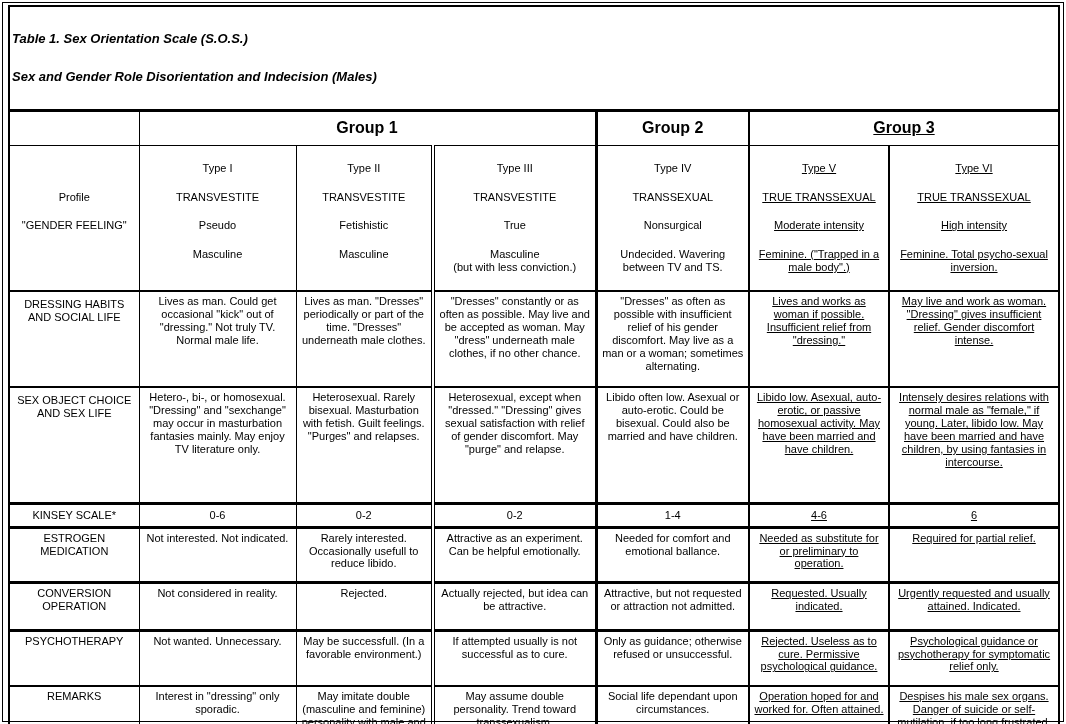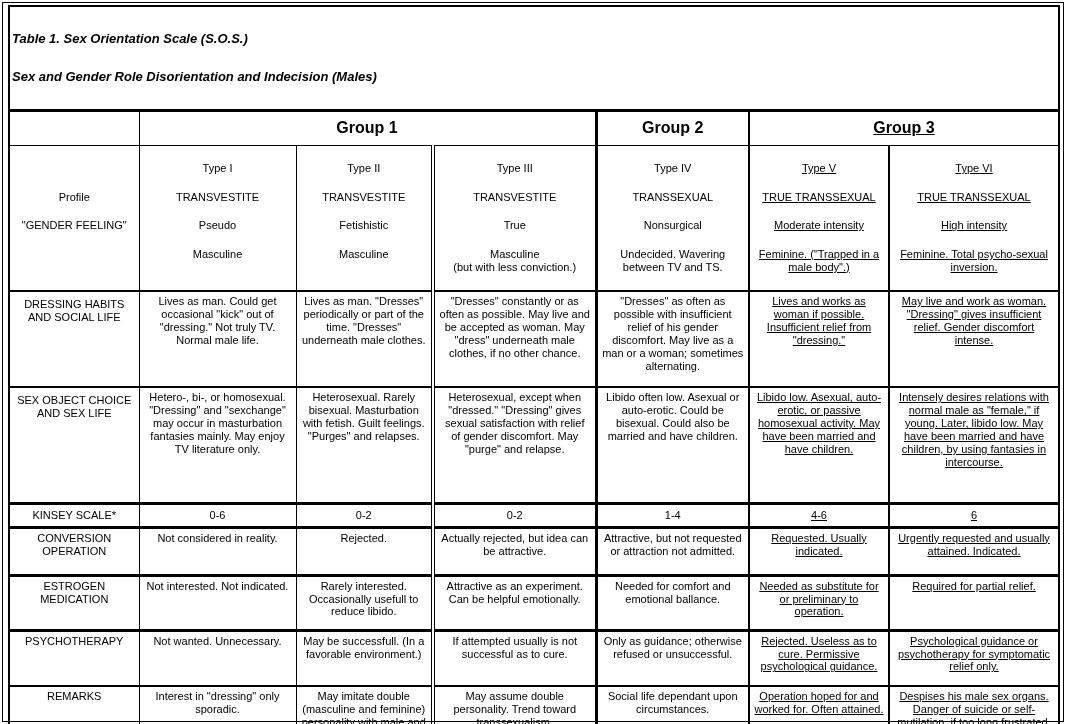--- a/index.html
+++ b/index.html
@@ -165,40 +165,40 @@
     <tr class="kinsey-row b-thick" style="height:24px">
       <td>KINSEY SCALE*</td>
       <td>0-6</td>
       <td>0-2</td>
       <td class="c-dbl">0-2</td>
       <td class="c-g2">1-4</td>
       <td class="c-med">4-6</td>
       <td class="c-med">6</td>
     </tr>
 
+    <tr class="b-thick" style="height:55px">
+      <td>ESTROGEN MEDICATION</td>
+      <td>Not interested. Not indicated.</td>
+      <td>Rarely interested. Occasionally usefull to reduce libido.</td>
+      <td class="c-dbl">Attractive as an experiment. Can be helpful emotionally.</td>
+      <td class="c-g2">Needed for comfort and emotional ballance.</td>
+      <td class="c-med">Needed as substitute for or preliminary to operation.</td>
+      <td class="c-med">Required for partial relief.</td>
+    </tr>
+
     <tr class="b-thick" style="height:48px">
       <td>CONVERSION OPERATION</td>
       <td>Not considered in reality.</td>
       <td>Rejected.</td>
       <td class="c-dbl">Actually rejected, but idea can be attractive.</td>
       <td class="c-g2">Attractive, but not requested or attraction not admitted.</td>
       <td class="c-med">Requested. Usually indicated.</td>
       <td class="c-med">Urgently requested and usually attained. Indicated.</td>
     </tr>
 
-    <tr class="b-thick" style="height:55px">
-      <td>ESTROGEN MEDICATION</td>
-      <td>Not interested. Not indicated.</td>
-      <td>Rarely interested. Occasionally usefull to reduce libido.</td>
-      <td class="c-dbl">Attractive as an experiment. Can be helpful emotionally.</td>
-      <td class="c-g2">Needed for comfort and emotional ballance.</td>
-      <td class="c-med">Needed as substitute for or preliminary to operation.</td>
-      <td class="c-med">Required for partial relief.</td>
-    </tr>
-
     <tr class="b-med" style="height:56px">
       <td>PSYCHOTHERAPY</td>
       <td>Not wanted. Unnecessary.</td>
       <td>May be successfull. (In a favorable environment.)</td>
       <td class="c-dbl">If attempted usually is not successful as to cure.</td>
       <td class="c-g2">Only as guidance; otherwise refused or unsuccessful.</td>
       <td class="c-med">Rejected. Useless as to cure. Permissive psychological guidance.</td>
       <td class="c-med">Psychological guidance or psychotherapy for symptomatic relief only.</td>
     </tr>
 

